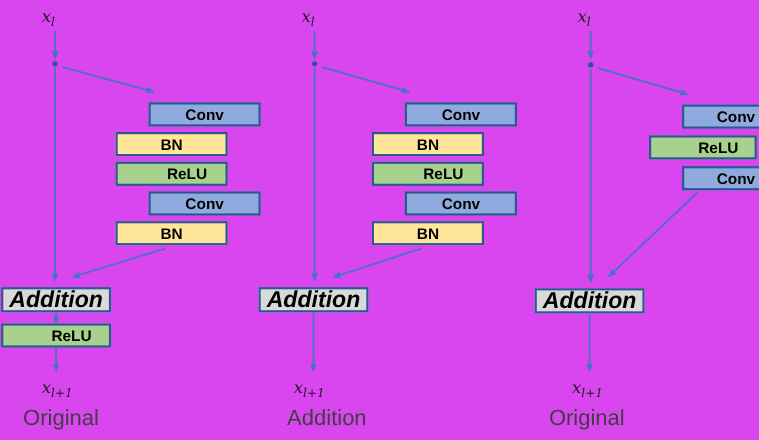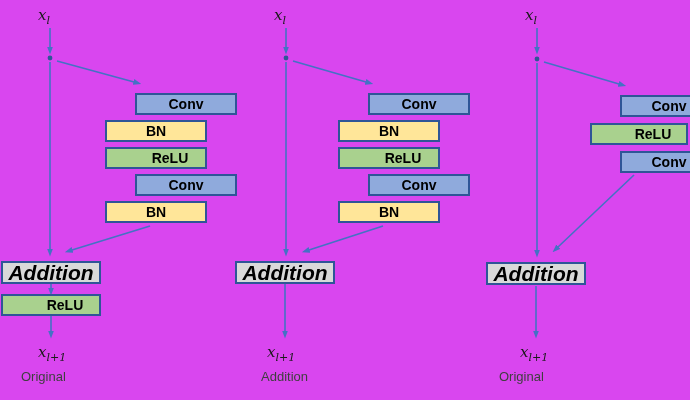--- a/index.html
+++ b/index.html
@@ -31,21 +31,21 @@
   .mvar {
     position: absolute;
     font-family: "DejaVu Serif", serif;
     font-style: italic; font-size: 15px; color: #1a1a1a;
     white-space: nowrap; line-height: 1;
   }
   .mvar sub { font-size: 11px; font-style: italic; }
 
   .caption {
     position: absolute;
-    font-size: 13px; color: var(--caption_text, #3F3F3F);
+    font-size: 20px; color: var(--caption_text, #3F3F3F);
     white-space: nowrap; line-height: 1;
   }
 </style>
 </head>
 <body>
 
 <div class="canvas">
 
   <svg class="wires" viewBox="0 0 690 400" xmlns="http://www.w3.org/2000/svg">
     <defs>

